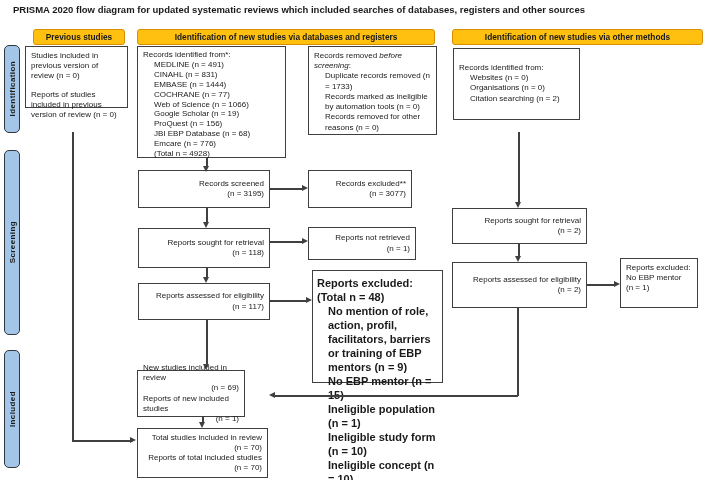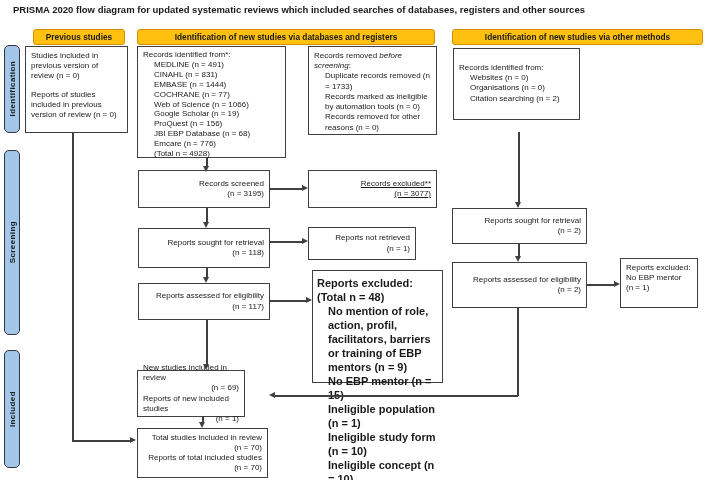--- a/index.html
+++ b/index.html
@@ -47,21 +47,21 @@
   <div class="stage" style="top:45px;height:88px;">
     <span>Identification</span>
   </div>
   <div class="stage" style="top:150px;height:185px;">
     <span>Screening</span>
   </div>
   <div class="stage" style="top:350px;height:118px;">
     <span>Included</span>
   </div>
 
-  <div class="box" style="left:25px;top:46px;width:103px;height:87px;">
+  <div class="box" style="left:25px;top:46px;width:103px;height:62px;">
     <div>Studies included in previous version of review (n = 0)</div>
     <div class="gap"></div>
     <div>Reports of studies included in previous version of review (n = 0)</div>
   </div>
 
   <div class="box dense" style="left:137px;top:46px;width:149px;height:112px;">
     <div>Records identified from*:</div>
     <div class="ind">MEDLINE (n = 491)</div>
     <div class="ind">CINAHL (n = 831)</div>
     <div class="ind">EMBASE (n = 1444)</div>
@@ -85,21 +85,21 @@
     <div>Records identified from:</div>
     <div class="ind">Websites (n = 0)</div>
     <div class="ind">Organisations (n = 0)</div>
     <div class="ind">Citation searching (n = 2)</div>
   </div>
 
   <div class="box ctr" style="left:138px;top:170px;width:132px;height:38px;">
     <div>Records screened</div>
     <div>(n = 3195)</div>
   </div>
-  <div class="box ctr" style="left:308px;top:170px;width:129px;height:38px;text-decoration:underline;">
+  <div class="box ctr" style="left:308px;top:170px;width:104px;height:38px;">
     <div>Records excluded**</div>
     <div>(n = 3077)</div>
   </div>
 
   <div class="box ctr" style="left:138px;top:228px;width:132px;height:40px;">
     <div>Reports sought for retrieval</div>
     <div>(n = 118)</div>
   </div>
   <div class="box ctr" style="left:308px;top:227px;width:108px;height:33px;">
     <div>Reports not retrieved</div>

